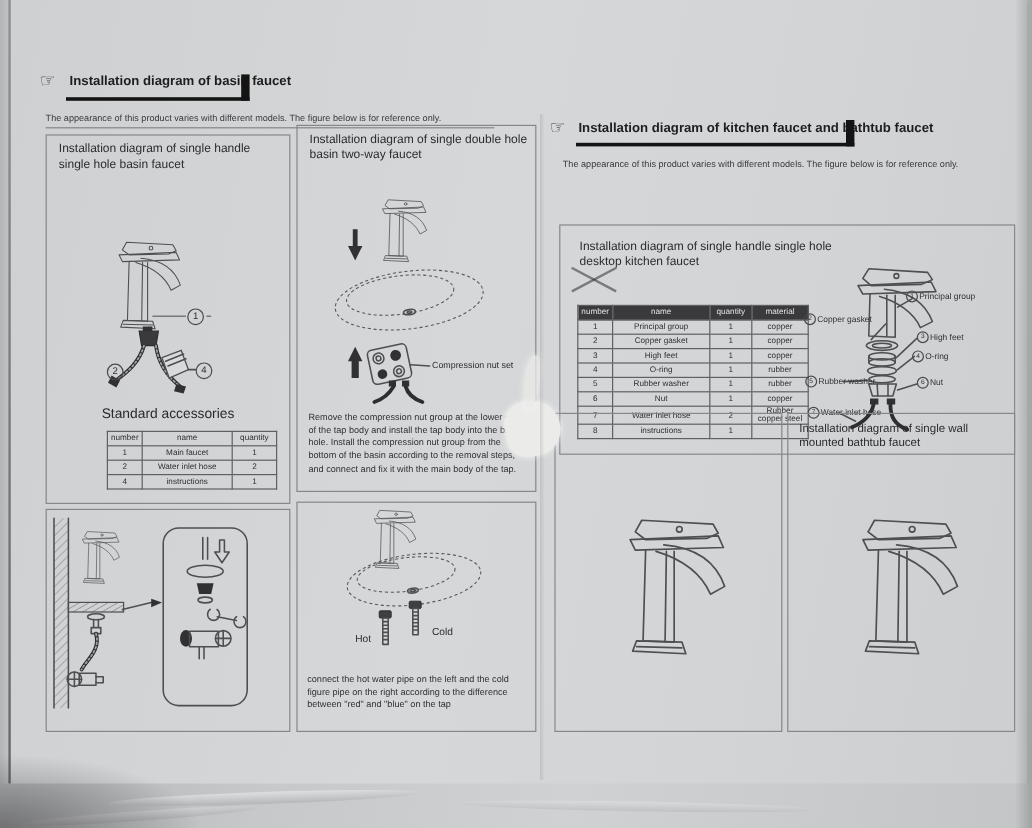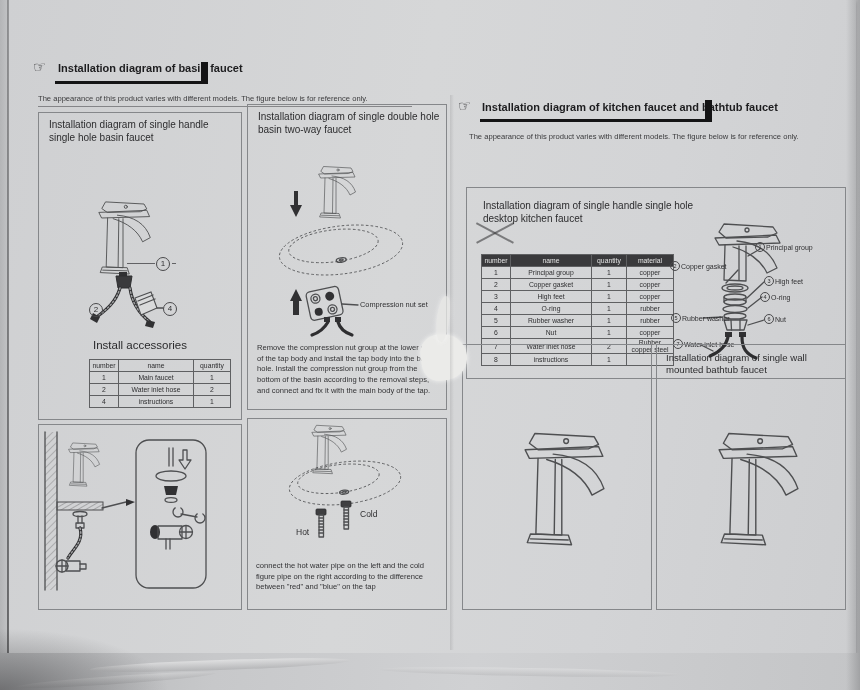--- a/index.html
+++ b/index.html
@@ -98,21 +98,21 @@
       <path class="braid" d="M41,19 C43,35 51,45 61,53"></path>
       <path class="fillblk" d="M4,44 L11,48 L8,54 L1,50 Z"></path>
       <path class="fillblk" d="M58,51 L66,53 L64,59 L56,57 Z"></path>
       <path d="M46,29 L62,23 L68,39 L52,46 Z" fill="#d9dadb" stroke="#4e4f51" stroke-width="1.1"></path>
       <path class="ln" stroke-width=".8" d="M49,32 L64,26 M51,36 L66,30"></path>
       <path class="ln" stroke-width=".9" d="M68,39 L74,39"></path>
     </svg>
     <span class="circ" style="left:50px;top:190px;">2</span>
     <span class="circ" style="left:124px;top:189px;">4</span>
 
-    <div class="heading" style="left:0;top:226px;width:202px;">Install accessories</div>
+    <div class="heading" style="left:0;top:226px;width:202px;">Standard accessories</div>
 
     <table class="tbl" style="left:50px;top:246px;">
       <tbody>
           <tr>
         <th style="width:26px;">number</th>
         <th style="width:72px;">name</th>
         <th style="width:34px;">quantity</th>
       </tr>
       <tr>
         <td>1</td>
@@ -207,21 +207,21 @@
         <ellipse class="ln" stroke-width=".8" cx="67" cy="73" rx="2" ry="0.9"></ellipse>
       </g>
       <rect x="40" y="90" width="10" height="6" rx="1" fill="#3f3f41" stroke="#2e2e30" stroke-width=".8"></rect>
       <rect class="ln" stroke-width="1" x="43" y="96" width="4.5" height="22"></rect>
       <path class="ln" stroke-width=".7" d="M43,99 h4.5 M43,102 h4.5 M43,105 h4.5 M43,108 h4.5 M43,111 h4.5 M43,114 h4.5"></path>
       <rect x="65" y="82" width="10" height="6" rx="1" fill="#3f3f41" stroke="#2e2e30" stroke-width=".8"></rect>
       <rect class="ln" stroke-width="1" x="68" y="88" width="4.5" height="22"></rect>
       <path class="ln" stroke-width=".7" d="M68,91 h4.5 M68,94 h4.5 M68,97 h4.5 M68,100 h4.5 M68,103 h4.5 M68,106 h4.5"></path>
     </svg>
     <span class="hc" style="left:48px;top:108px;">Hot</span>
-    <span class="hc" style="left:112px;top:90px;">Cold</span>
+    <span class="hc" style="left:112px;top:102px;">Cold</span>
     <div class="para" style="left:8px;top:142px;width:184px;">connect the hot water pipe on the left and the cold figure pipe on the right according to the difference between "red" and "blue" on the tap</div>
   </div>
 
   <span class="hand" style="left:458px;top:97px;">☞</span>
   <span class="htitle" style="left:482px;top:101px;">Installation diagram of kitchen faucet and bathtub faucet</span>
   <div class="bar" style="left:480px;top:119px;width:232px;height:3px;"></div>
   <div class="bar" style="left:705px;top:100px;width:7px;height:22px;"></div>
   <span class="note" style="left:469px;top:132px;">The appearance of this product varies with different models. The figure below is for reference only.</span>
 
   <div class="panel" style="left:466px;top:147px;width:378px;height:190px;margin-top:40px;">

